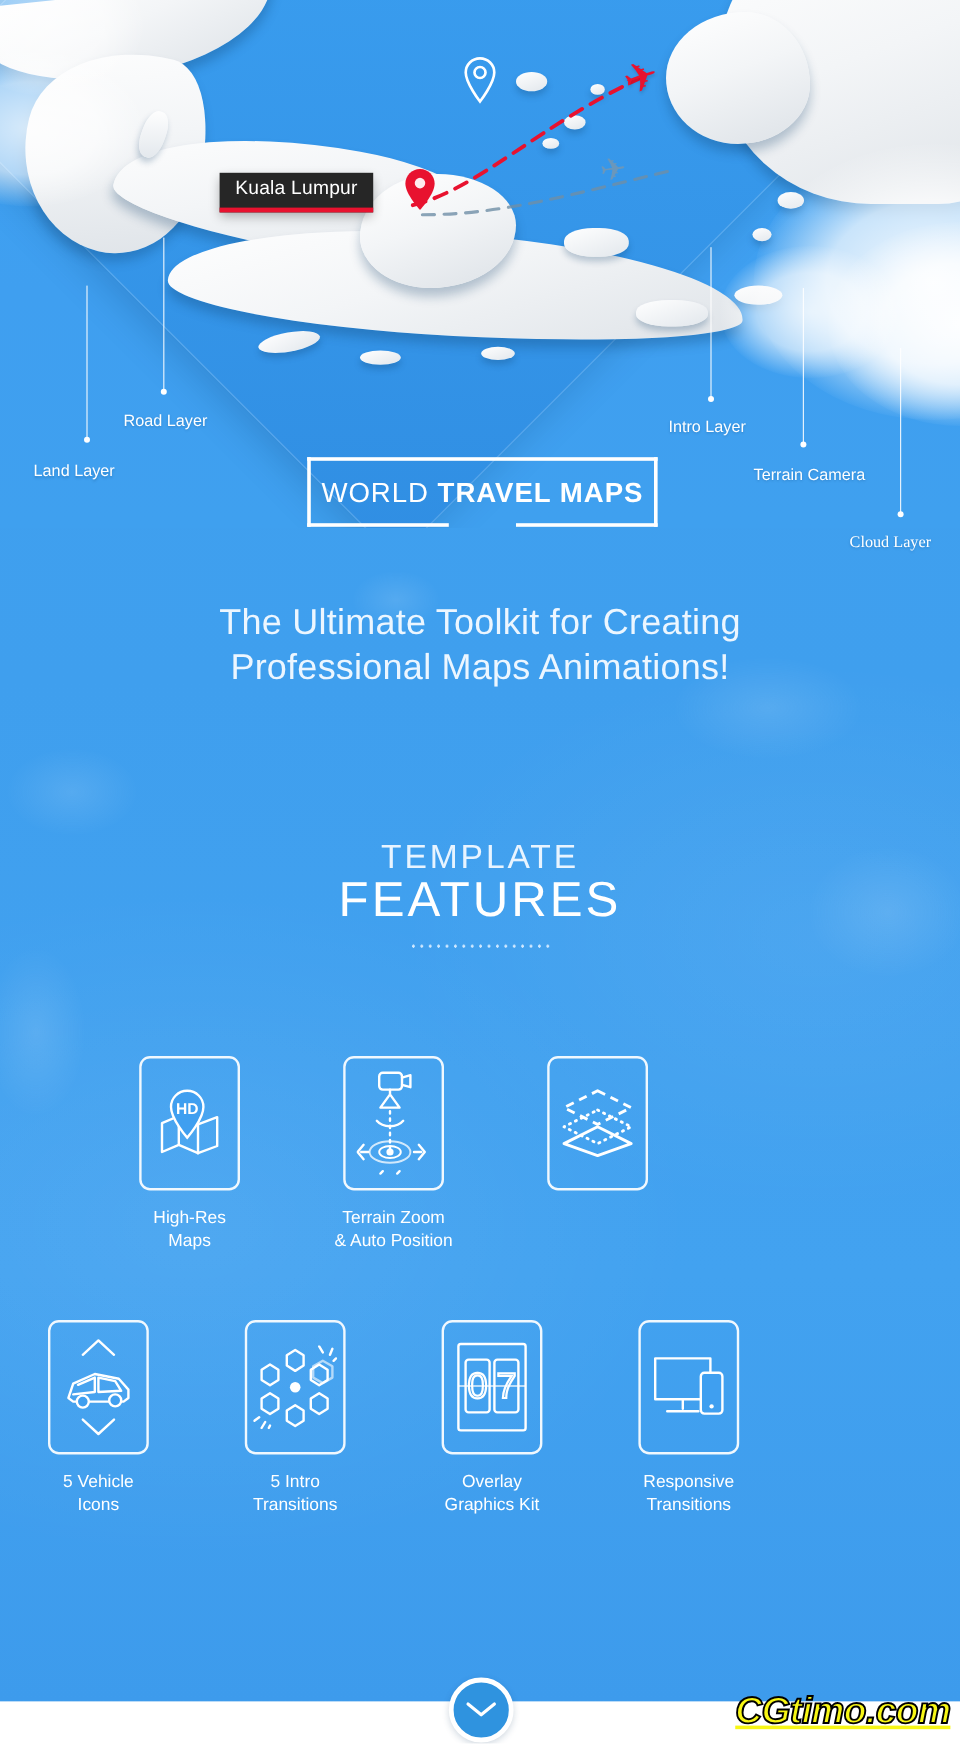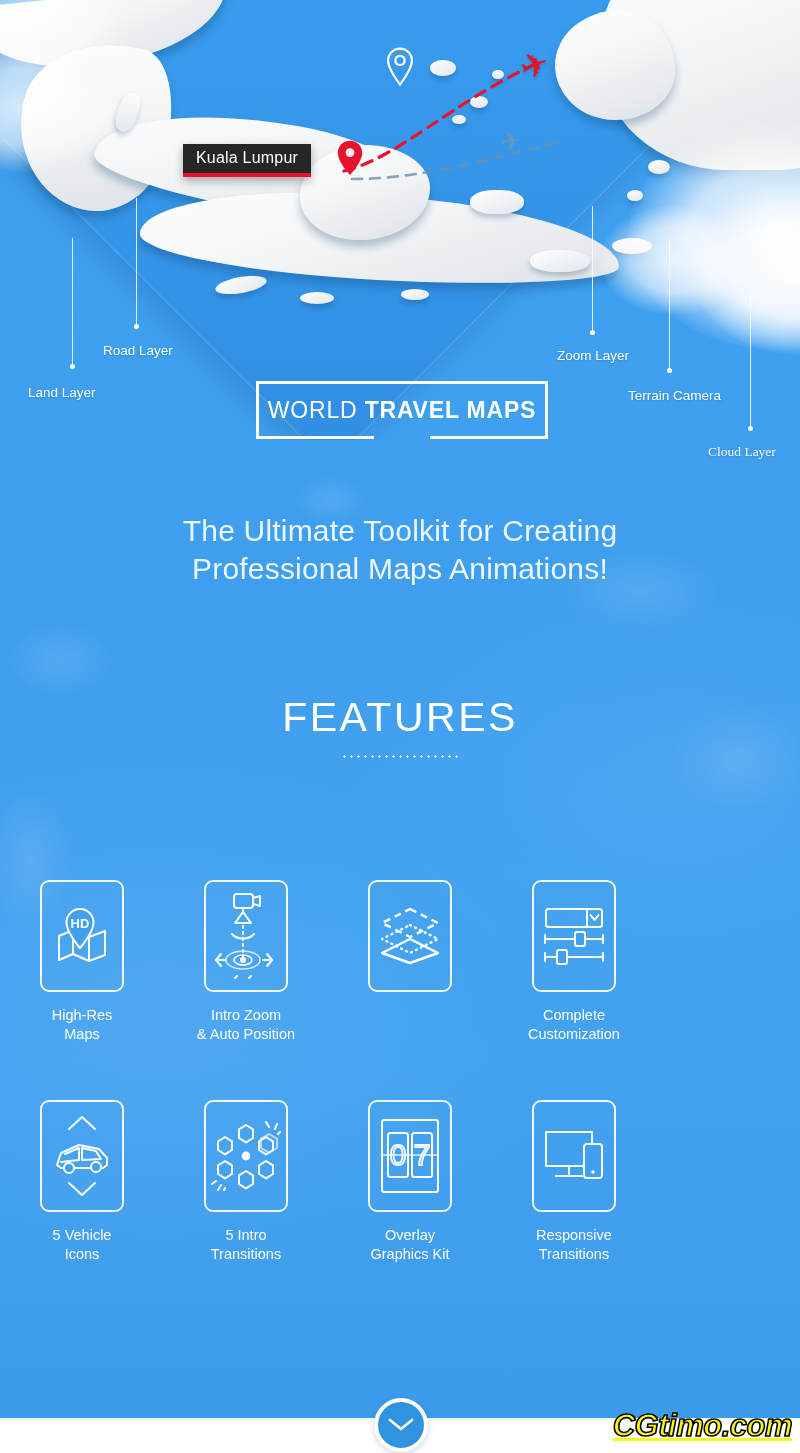--- a/index.html
+++ b/index.html
@@ -153,21 +153,21 @@
     position:absolute; left:0; top:0; width:292px; height:58px;
     display:flex; align-items:center; justify-content:center;
     color:#fff; font-size:23px; letter-spacing:.8px;
   }
   .title-text .light { font-weight:400; }
   .title-text .bold { font-weight:700; }
   .title-pin { position:absolute; left:50%; top:47px; transform:translateX(-50%); }
 
   
   .tagline {
-    position:absolute; left:0; top:512px; width:800px;
+    position:absolute; left:0; top:500px; width:800px;
     text-align:center; color:#ecf6ff;
     font-size:30px; font-weight:300; line-height:1.28; letter-spacing:.2px;
   }
 
   
   .feat-head { position:absolute; left:0; top:698px; width:800px; text-align:center; }
   .feat-head .l1 { color:#e8f4ff; font-size:28px; font-weight:300; letter-spacing:2.4px; }
   .feat-head .l2 { color:#ffffff; font-size:41px; font-weight:300; letter-spacing:2.5px; margin-top:-4px; }
   .dotline { margin:14px auto 0; width:118px; height:3px;
     background-image:radial-gradient(circle, #cfe8ff 1.2px, rgba(0,0,0,0) 1.4px);
@@ -276,21 +276,21 @@
         <div class="txt" style="left:28px;top:385px;">Land Layer</div>
       </div>
       <div class="callout">
         <div class="stem" style="left:136px;top:198px;height:128px;"></div>
         <div class="dot" style="left:134px;top:324px;"></div>
         <div class="txt" style="left:103px;top:343px;">Road Layer</div>
       </div>
       <div class="callout">
         <div class="stem" style="left:592px;top:206px;height:126px;"></div>
         <div class="dot" style="left:590px;top:330px;"></div>
-        <div class="txt" style="left:557px;top:348px;">Zoom Layer</div>
+        <div class="txt" style="left:557px;top:348px;">Intro Layer</div>
       </div>
       <div class="callout">
         <div class="stem" style="left:669px;top:240px;height:130px;"></div>
         <div class="dot" style="left:667px;top:368px;"></div>
         <div class="txt" style="left:628px;top:388px;">Terrain Camera</div>
       </div>
       <div class="callout">
         <div class="stem" style="left:750px;top:290px;height:138px;"></div>
         <div class="dot" style="left:748px;top:426px;"></div>
         <div class="txt" style="left:708px;top:444px;font-family:Liberation Serif, serif;">Cloud Layer</div>
@@ -313,20 +313,21 @@
     <path d="M14,1.6 C7.4,1.6 2.1,6.9 2.1,13.4 C2.1,22.2 14,37.6 14,37.6 C14,37.6 25.9,22.2 25.9,13.4 C25.9,6.9 20.6,1.6 14,1.6 Z" fill="none" stroke="#ffffff" stroke-width="2.2"></path>
     <circle cx="14" cy="13.4" r="4.6" fill="none" stroke="#ffffff" stroke-width="2.2"></circle>
   </svg>
 
   <div class="tagline">
     <div>The Ultimate Toolkit for Creating</div>
     <div>Professional Maps Animations!</div>
   </div>
 
   <div class="feat-head">
+    <div class="l1">TEMPLATE</div>
     <div class="l2">FEATURES</div>
     <div class="dotline"></div>
   </div>
 
   <div class="features">
     <div class="frow" id="frow1">
         <div class="fcell">
           <div class="ficon">
             <svg width="58" height="60" viewBox="0 0 58 60">
               <path d="M6,30 L20,24 L36,31 L52,25 L52,49 L36,55 L20,48 L6,54 Z" fill="none" stroke="#ffffff" stroke-width="2" stroke-linecap="round" stroke-linejoin="round"></path>
@@ -350,48 +351,31 @@
               <path d="M17,44 C22,50 34,50 39,44" fill="none" stroke="#ffffff" stroke-width="2" stroke-linecap="round" stroke-linejoin="round"></path>
               <ellipse cx="28" cy="70" rx="17" ry="9" fill="none" stroke="#ffffff" stroke-width="1.6" opacity=".75"></ellipse>
               <ellipse cx="28" cy="70" rx="9" ry="5" fill="none" stroke="#ffffff" stroke-width="1.6"></ellipse>
               <circle cx="28" cy="70" r="3" fill="#ffffff"></circle>
               <path d="M6,64 L1,70 L6,76 M4,70 L10,70" fill="none" stroke="#ffffff" stroke-width="2" stroke-linecap="round" stroke-linejoin="round"></path>
               <path d="M52,64 L57,70 L52,76 M54,70 L48,70" fill="none" stroke="#ffffff" stroke-width="2" stroke-linecap="round" stroke-linejoin="round"></path>
               <path d="M20,88 L22,86 M34,88 L36,86" fill="none" stroke="#ffffff" stroke-width="2" stroke-linecap="round" stroke-linejoin="round"></path>
             </svg>
           </div>
           <div class="flabel">
-            <div>Intro Zoom</div>
+            <div>Terrain Zoom</div>
             <div>&amp; Auto Position</div>
           </div>
         </div>
         <div class="fcell">
           <div class="ficon">
             <svg width="64" height="62" viewBox="0 0 64 62">
               <path d="M32,4 L60,18 L32,32 L4,18 Z" fill="none" stroke="#ffffff" stroke-width="2.4" stroke-dasharray="7 5" stroke-linejoin="round"></path>
               <path d="M32,20 L60,34 L32,48 L4,34 Z" fill="none" stroke="#ffffff" stroke-width="2.4" stroke-dasharray="1 4.5" stroke-linecap="round" stroke-linejoin="round"></path>
               <path d="M32,34 L60,48 L32,58 L4,48 Z" fill="none" stroke="#ffffff" stroke-width="2.4" stroke-linejoin="round"></path>
             </svg>
-          </div>
-        </div>
-        <div class="fcell">
-          <div class="ficon">
-            <svg width="64" height="62" viewBox="0 0 64 62">
-              <rect x="4" y="4" width="56" height="18" rx="2.5" fill="none" stroke="#ffffff" stroke-width="2" stroke-linecap="round" stroke-linejoin="round"></rect>
-              <path d="M45,4 L45,22" fill="none" stroke="#ffffff" stroke-width="2" stroke-linecap="round" stroke-linejoin="round"></path>
-              <path d="M48.5,10 L52.5,15 L56.5,10" fill="none" stroke="#ffffff" stroke-width="2" stroke-linecap="round" stroke-linejoin="round"></path>
-              <path d="M3,34 L61,34 M3,30 L3,38 M61,30 L61,38" fill="none" stroke="#ffffff" stroke-width="2" stroke-linecap="round" stroke-linejoin="round"></path>
-              <rect x="33" y="27" width="10" height="14" rx="2" fill="#3f9ff0" stroke="#ffffff" stroke-width="2"></rect>
-              <path d="M3,52 L61,52 M3,48 L3,56 M61,48 L61,56" fill="none" stroke="#ffffff" stroke-width="2" stroke-linecap="round" stroke-linejoin="round"></path>
-              <rect x="15" y="45" width="10" height="14" rx="2" fill="#3f9ff0" stroke="#ffffff" stroke-width="2"></rect>
-            </svg>
-          </div>
-          <div class="flabel">
-            <div>Complete</div>
-            <div>Customization</div>
           </div>
         </div>
       </div>
     <div class="frow frow2" id="frow2">
         <div class="fcell">
           <div class="ficon">
             <svg width="62" height="86" viewBox="0 0 62 86">
               <path d="M18,16 L31,4 L44,16" fill="none" stroke="#ffffff" stroke-width="2" stroke-linecap="round" stroke-linejoin="round"></path>
               <path d="M6,52 L10,40 L28,32 L48,36 L56,45 L56,52 L52,55 L10,55 Z" fill="none" stroke="#ffffff" stroke-width="2" stroke-linecap="round" stroke-linejoin="round"></path>
               <path d="M14,41 L28,35 L28,47 L10,49" fill="none" stroke="#ffffff" stroke-width="2" stroke-linecap="round" stroke-linejoin="round"></path>

